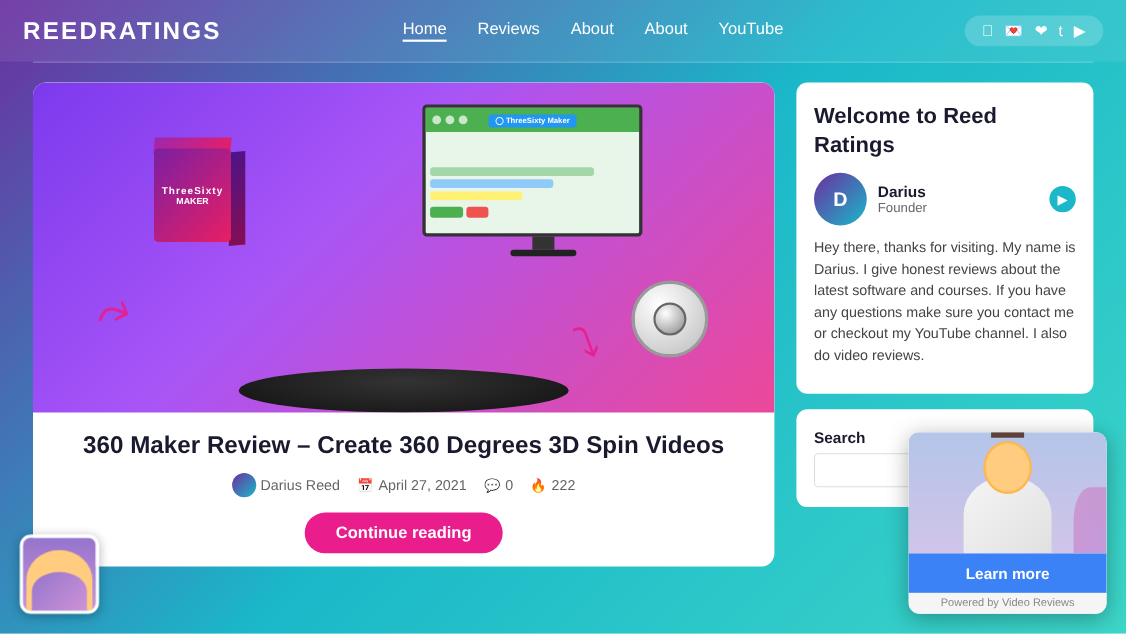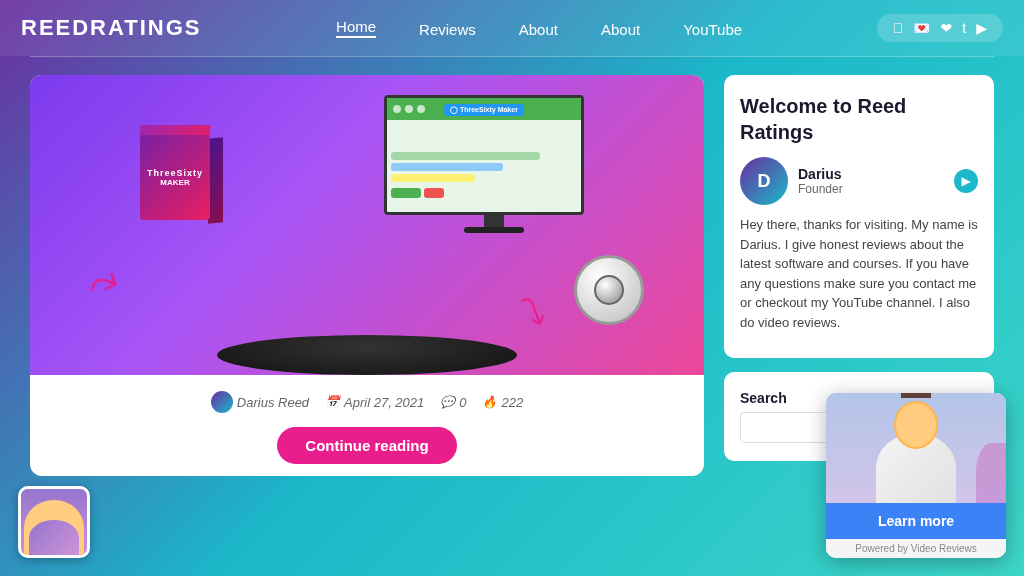--- a/index.html
+++ b/index.html
@@ -22,22 +22,22 @@
     .logo {
       font-size: 22px;
       font-weight: 900;
       color: #fff;
       letter-spacing: 2px;
       text-transform: uppercase;
     }
     .logo span.reed { color: #fff; }
     .nav {
       display: flex;
-      align-items: flex-end;
-      gap: 43px;
+      align-items: flex-start;
+      gap: 28px;
     }
     .nav a {
       color: #fff;
       text-decoration: none;
       font-size: 15px;
       font-weight: 500;
     }
     .nav a.active {
       border-bottom: 2px solid #fff;
       padding-bottom: 1px;
@@ -240,21 +240,20 @@
       gap: 16px;
       justify-content: center;
       font-size: 13px;
       color: #666;
       margin-bottom: 14px;
     }
     .meta-item {
       display: flex;
       align-items: center;
       gap: 4px;
-      font-style: italic;
     }
     .meta-icon {
       font-size: 12px;
     }
     .avatar-small {
       width: 22px;
       height: 22px;
       border-radius: 50%;
       background: linear-gradient(135deg, #6b2fa0, #1ab8c9);
       display: inline-block;
@@ -498,20 +497,21 @@
         <div class="camera-sphere">
           <div style="width:30px;height:30px;background:radial-gradient(circle at 35% 30%,#fff,#888);border-radius:50%;border:2px solid #666;"></div>
         </div>
 
         <div style="position:absolute;bottom:60px;left:60px;color:#e91e8c;font-size:48px;opacity:0.9;transform:rotate(200deg);pointer-events:none;">⤶</div>
         <div style="position:absolute;bottom:40px;right:160px;color:#e91e8c;font-size:40px;opacity:0.9;transform:rotate(-20deg);pointer-events:none;">⤵</div>
       </div>
     </div>
 
     <div class="article-body">
+      <h2 class="article-title">360 Maker Review – Create 360 Degrees 3D Spin Videos</h2>
       <div class="article-meta">
         <div class="meta-item">
           <span class="avatar-small"></span>
           <span>Darius Reed</span>
         </div>
         <div class="meta-item">
           <span class="meta-icon">📅</span>
           <span>April 27, 2021</span>
         </div>
         <div class="meta-item">

